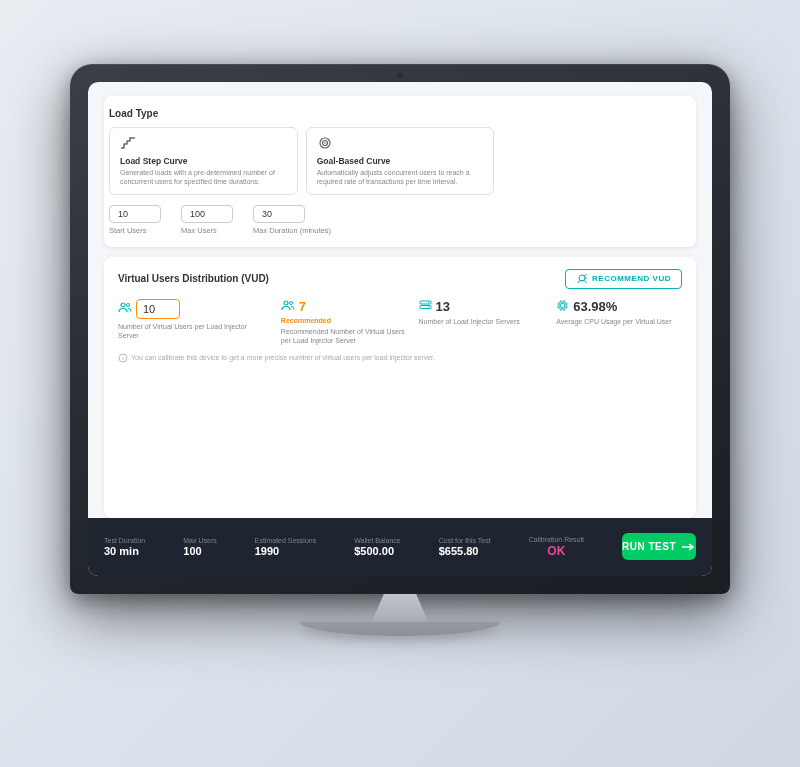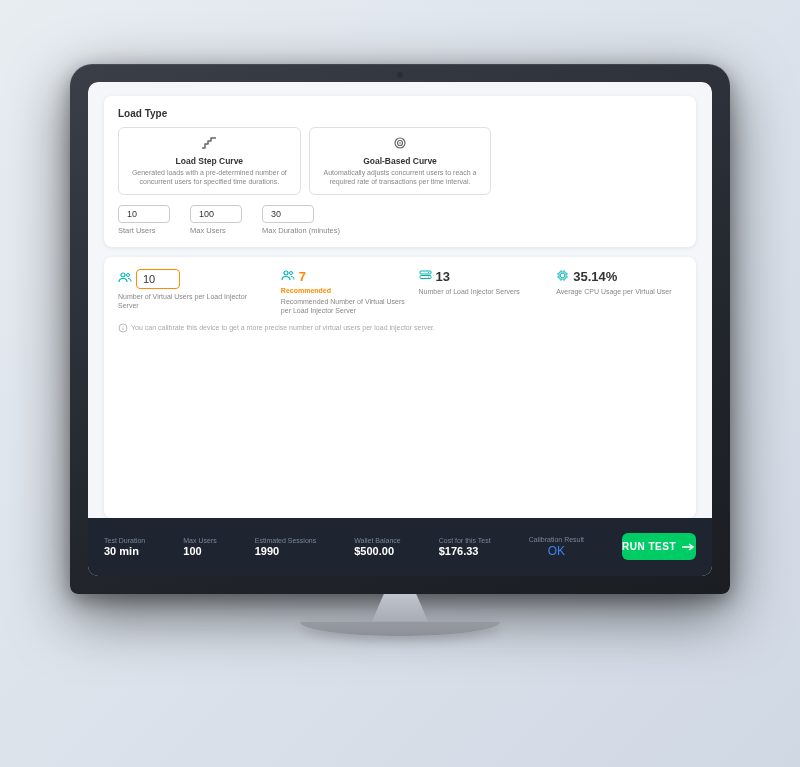--- a/index.html
+++ b/index.html
@@ -74,21 +74,21 @@
       overflow: hidden;
       display: flex;
       flex-direction: column;
       gap: 10px;
     }
 
     
     .section-card {
       background: #fff;
       border-radius: 8px;
-      padding: 12px 14px;
+      padding: 12px 5px;
       box-shadow: 0 1px 4px rgba(0,0,0,0.08);
     }
 
     .section-title {
       font-size: 10px;
       font-weight: 600;
       color: #333;
       margin-bottom: 8px;
     }
 
@@ -96,21 +96,20 @@
       display: grid;
       grid-template-columns: 1fr 1fr 1fr;
       gap: 8px;
       margin-bottom: 10px;
     }
 
     .load-option {
       border: 1px solid #e0e0e0;
       border-radius: 6px;
       padding: 8px 10px;
-      text-align: center;
       cursor: pointer;
     }
 
     .load-option.active {
       border-color: #00b4b4;
     }
 
     .load-option-icon {
       font-size: 14px;
       color: #555;
@@ -301,22 +300,22 @@
       gap: 1px;
     }
 
     .calibration-label {
       font-size: 7px;
       color: #7a8499;
     }
 
     .calibration-ok {
       font-size: 12px;
-      font-weight: 400;
-      color: #3b82f6;
+      font-weight: 700;
+      color: #ec4899;
     }
 
     .run-test-btn {
       background: #00cc66;
       border: none;
       border-radius: 6px;
       padding: 8px 0;
       font-size: 10px;
       font-weight: 700;
       color: #fff;
@@ -398,20 +397,32 @@
                 <span class="input-label">Max Users</span>
               </div>
               <div class="input-group">
                 <input class="input-field" type="text" value="30" style="">
                 <span class="input-label">Max Duration (minutes)</span>
               </div>
             </div>
           </div>
 
           <div class="vud-section">
+            <div class="vud-header">
+              <span class="vud-title">Virtual Users Distribution (VUD)</span>
+              <button class="recommend-btn">
+                <svg width="12" height="10" viewBox="0 0 12 10" fill="none">
+                  <circle cx="6" cy="4" r="3" stroke="#00b4b4" stroke-width="1"></circle>
+                  <path d="M2 9 C2 7 4 6.5 6 6.5 C8 6.5 10 7 10 9" stroke="#00b4b4" stroke-width="1" fill="none"></path>
+                  <line x1="8" y1="2" x2="11" y2="0.5" stroke="#00b4b4" stroke-width="0.8"></line>
+                  <line x1="8" y1="4" x2="11" y2="4" stroke="#00b4b4" stroke-width="0.8"></line>
+                </svg>
+                <span>RECOMMEND VUD</span>
+              </button>
+            </div>
 
             <div class="vud-stats">
 
               <div class="stat-item">
                 <div class="stat-icon-row">
                   <span class="stat-icon">
                     <svg width="14" height="11" viewBox="0 0 14 11" fill="none">
                       <circle cx="5" cy="3" r="2" stroke="#00b4b4" stroke-width="1.2"></circle>
                       <path d="M1 10 C1 7.5 3 6.5 5 6.5 C7 6.5 9 7.5 9 10" stroke="#00b4b4" stroke-width="1.2" fill="none"></path>
                       <circle cx="10" cy="3" r="1.5" stroke="#00b4b4" stroke-width="1"></circle>
@@ -463,21 +474,21 @@
                       <line x1="5" y1="1" x2="5" y2="3" stroke="#00b4b4" stroke-width="0.8"></line>
                       <line x1="8" y1="1" x2="8" y2="3" stroke="#00b4b4" stroke-width="0.8"></line>
                       <line x1="5" y1="10" x2="5" y2="12" stroke="#00b4b4" stroke-width="0.8"></line>
                       <line x1="8" y1="10" x2="8" y2="12" stroke="#00b4b4" stroke-width="0.8"></line>
                       <line x1="1" y1="5" x2="3" y2="5" stroke="#00b4b4" stroke-width="0.8"></line>
                       <line x1="1" y1="8" x2="3" y2="8" stroke="#00b4b4" stroke-width="0.8"></line>
                       <line x1="10" y1="5" x2="12" y2="5" stroke="#00b4b4" stroke-width="0.8"></line>
                       <line x1="10" y1="8" x2="12" y2="8" stroke="#00b4b4" stroke-width="0.8"></line>
                     </svg>
                   </span>
-                  <span class="stat-value">35.14%</span>
+                  <span class="stat-value">63.98%</span>
                 </div>
                 <span class="stat-label">Average CPU Usage per Virtual User</span>
               </div>
             </div>
 
             <div class="calibrate-note">
               <svg width="10" height="10" viewBox="0 0 10 10" fill="none">
                 <circle cx="5" cy="5" r="4" stroke="#aaa" stroke-width="0.8"></circle>
                 <line x1="5" y1="4.5" x2="5" y2="7" stroke="#aaa" stroke-width="0.8"></line>
                 <circle cx="5" cy="3" r="0.4" fill="#aaa"></circle>
@@ -500,21 +511,21 @@
           <div class="bottom-stat">
             <span class="bottom-stat-label">Estimated Sessions</span>
             <span class="bottom-stat-value">1990</span>
           </div>
           <div class="bottom-stat">
             <span class="bottom-stat-label">Wallet Balance</span>
             <span class="bottom-stat-value">$500.00</span>
           </div>
           <div class="bottom-stat">
             <span class="bottom-stat-label">Cost for this Test</span>
-            <span class="bottom-stat-value">$176.33</span>
+            <span class="bottom-stat-value">$655.80</span>
           </div>
           <div class="calibration-result">
             <span class="calibration-label">Calibration Result</span>
             <span class="calibration-ok">OK</span>
           </div>
           <button class="run-test-btn">
             <span>RUN TEST</span>
             <svg width="14" height="10" viewBox="0 0 14 10" fill="none">
               <line x1="0" y1="5" x2="10" y2="5" stroke="white" stroke-width="1.5"></line>
               <polyline points="7,2 11,5 7,8" stroke="white" stroke-width="1.5" fill="none"></polyline>

